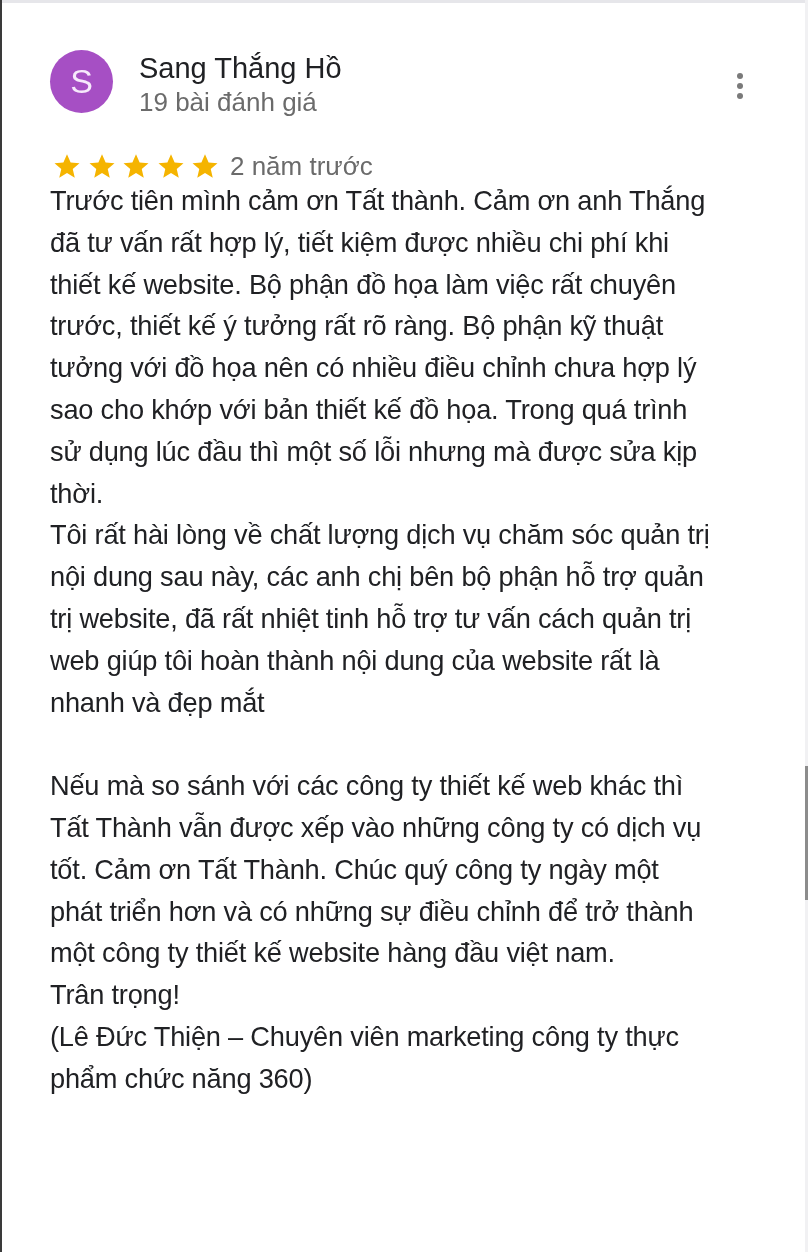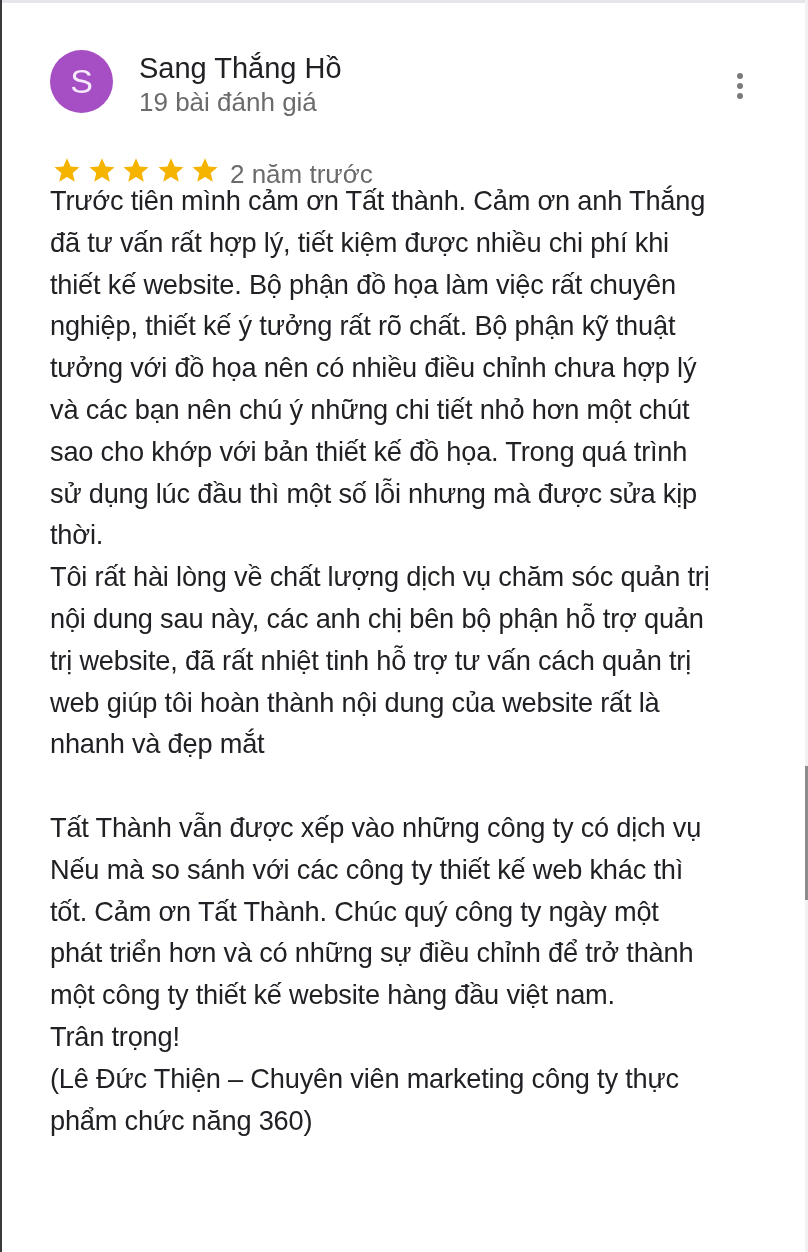--- a/index.html
+++ b/index.html
@@ -14,21 +14,21 @@
     position:absolute; left:50px; top:50px; width:63px; height:63px; border-radius:50%;
     display:flex; align-items:center; justify-content:center;
     color:#f6e9fb; font-size:34px;
   }
   .name { position:absolute; left:139px; top:50px; font-size:29px; color:#202124; line-height:36px; }
   .reviews { position:absolute; left:139px; top:86px; font-size:26px; color:#6b6b6b; line-height:32px;text-align:center; }
   .menu { position:absolute; left:728px; top:68px; width:24px; height:36px; display:flex; flex-direction:column; align-items:center; justify-content:center; gap:4px; cursor:pointer; }
   .menu span { width:6px; height:6px; border-radius:50%; background:#7a7a7a; display:block; }
   .rating { position:absolute; left:52px; top:148px; display:flex; align-items:center; }
   .star { width:30px; height:30px; margin-right:4.6px; }
-  .time { font-size:26px; color:#6b6b6b; margin-left:5px; line-height:36px;margin-top:8px; }
+  .time { font-size:26px; color:#6b6b6b; margin-left:5px; line-height:36px; }
   .body {
     position:absolute; left:50px; top:180px; width:720px;
     font-size:27.2px; line-height:41.8px; color:#202124; letter-spacing:-0.2px;
   }
   .body p { margin:0; }
   .body .gap { height:41.8px; }
   .scrollbar { position:absolute; left:805px; top:766px; width:3px; height:134px; background:#8c8c8c; }
 </style>
 </head>
 <body>
@@ -68,34 +68,33 @@
         <path d="M12 2.5l2.9 6.6 7.1.6-5.4 4.7 1.6 7-6.2-3.8-6.2 3.8 1.6-7L2 9.7l7.1-.6z" fill="#f5b400"></path>
       </svg>
     </div>
   <span class="time">2 năm trước</span>
 </div>
 
 <div class="body" id="review-body">
     <p>Trước tiên mình cảm ơn Tất thành. Cảm ơn anh Thắng</p>
     <p>đã tư vấn rất hợp lý, tiết kiệm được nhiều chi phí khi</p>
     <p>thiết kế website. Bộ phận đồ họa làm việc rất chuyên</p>
-    <p>nghiệp, thiết kế ý tưởng rất rõ chất. Bộ phận kỹ thuật</p>
+    <p>trước, thiết kế ý tưởng rất rõ ràng. Bộ phận kỹ thuật</p>
     <p>tưởng với đồ họa nên có nhiều điều chỉnh chưa hợp lý</p>
-    <p>và các bạn nên chú ý những chi tiết nhỏ hơn một chút</p>
     <p>sao cho khớp với bản thiết kế đồ họa. Trong quá trình</p>
     <p>sử dụng lúc đầu thì một số lỗi nhưng mà được sửa kịp</p>
     <p>thời.</p>
     <p>Tôi rất hài lòng về chất lượng dịch vụ chăm sóc quản trị</p>
     <p>nội dung sau này, các anh chị bên bộ phận hỗ trợ quản</p>
     <p>trị website, đã rất nhiệt tinh hỗ trợ tư vấn cách quản trị</p>
     <p>web giúp tôi hoàn thành nội dung của website rất là</p>
     <p>nhanh và đẹp mắt</p>
     <p class="gap"></p>
+    <p>Nếu mà so sánh với các công ty thiết kế web khác thì</p>
     <p>Tất Thành vẫn được xếp vào những công ty có dịch vụ</p>
-    <p>Nếu mà so sánh với các công ty thiết kế web khác thì</p>
     <p>tốt. Cảm ơn Tất Thành. Chúc quý công ty ngày một</p>
     <p>phát triển hơn và có những sự điều chỉnh để trở thành</p>
     <p>một công ty thiết kế website hàng đầu việt nam.</p>
     <p>Trân trọng!</p>
     <p>(Lê Đức Thiện – Chuyên viên marketing công ty thực</p>
     <p>phẩm chức năng 360)</p>
   </div>
 
 <div class="scrollbar"></div>
 

